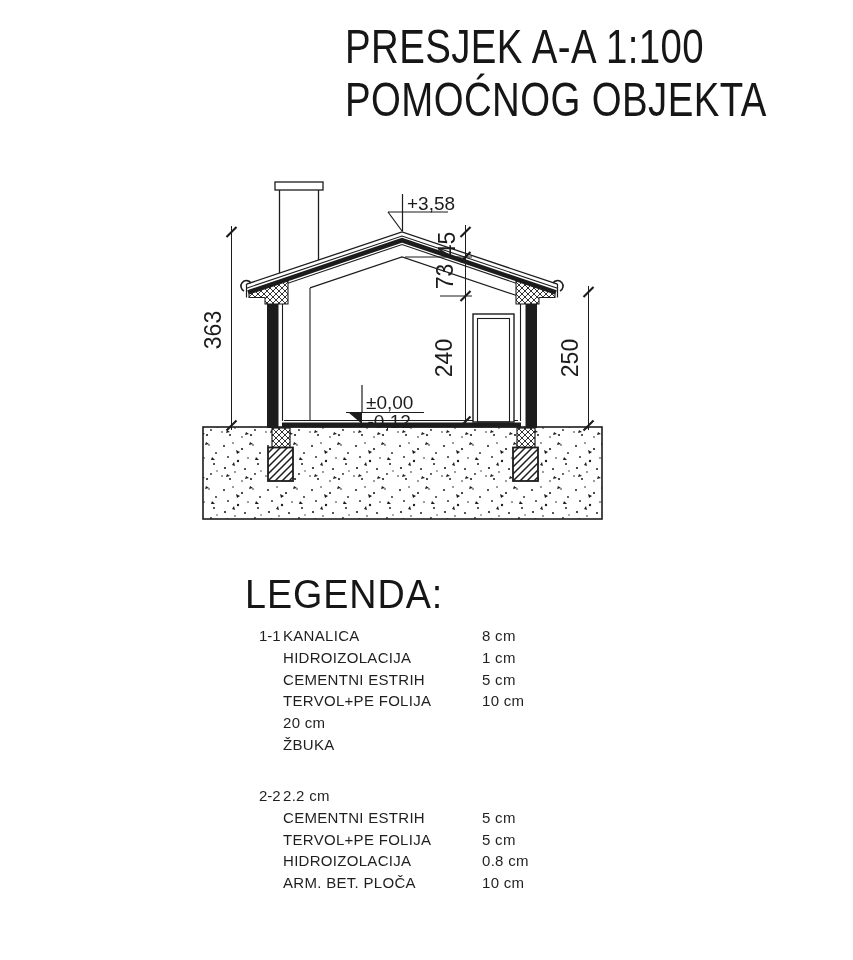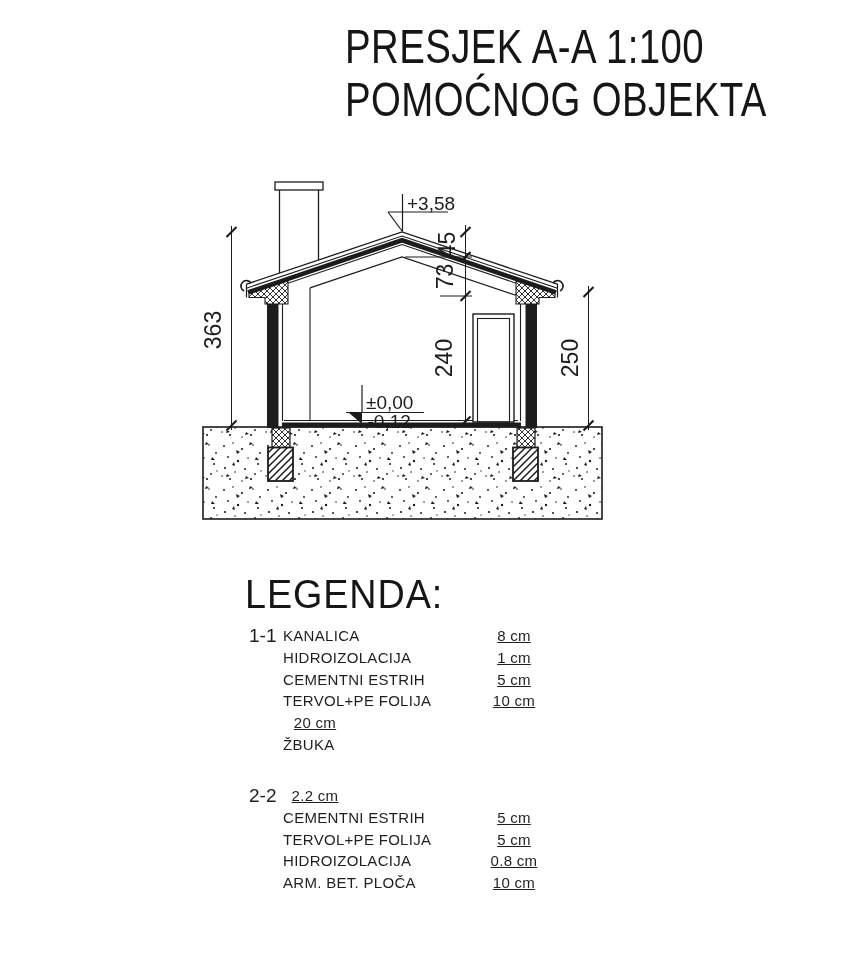--- a/index.html
+++ b/index.html
@@ -5,25 +5,25 @@
   html,body{margin:0;padding:0;background:#ffffff;}
   .page{position:relative;width:853px;height:960px;background:#fff;overflow:hidden;
         font-family:"Liberation Sans",sans-serif;color:#1c1c1c;}
   .drawing{position:absolute;left:0;top:0;}
   .title{position:absolute;left:345px;top:21px;font-size:48px;line-height:52.5px;
          font-weight:400;letter-spacing:.5px;transform:scaleX(.80);transform-origin:left top;
          white-space:nowrap;color:#161616;}
   .legend-h2{position:absolute;left:245px;top:571px;margin:0;font-size:41px;font-weight:400;
          letter-spacing:1px;transform:scaleX(.92);transform-origin:left top;color:#161616;}
   .legend-section{position:absolute;left:243px;width:303px;color:#1f1f1f;}
-  .legend-section .sec-label{position:absolute;left:6px;top:0;width:38px;font-size:19px;line-height:21.8px;}
+  .legend-section .sec-label{position:absolute;left:16px;top:0;width:38px;font-size:15px;line-height:21.8px;}
   .legend-section .rows{margin-left:40px;}
   .legend-section .row{display:flex;line-height:21.8px;font-size:15px;letter-spacing:.3px;}
   .legend-section .nm{flex:1;}
-  .legend-section .val{width:64px;text-align:center;text-decoration:underline;}
+  .legend-section .val{width:64px;text-align:left;}
   .row.extra-gap{margin-top:3px;}
   svg text{font-family:"Liberation Sans",sans-serif;fill:#1c1c1c;}
 </style>
 </head>
 <body>
 
 <div class="page">
 
   <svg class="drawing" width="853" height="960" viewBox="0 0 853 960">
     <defs>

